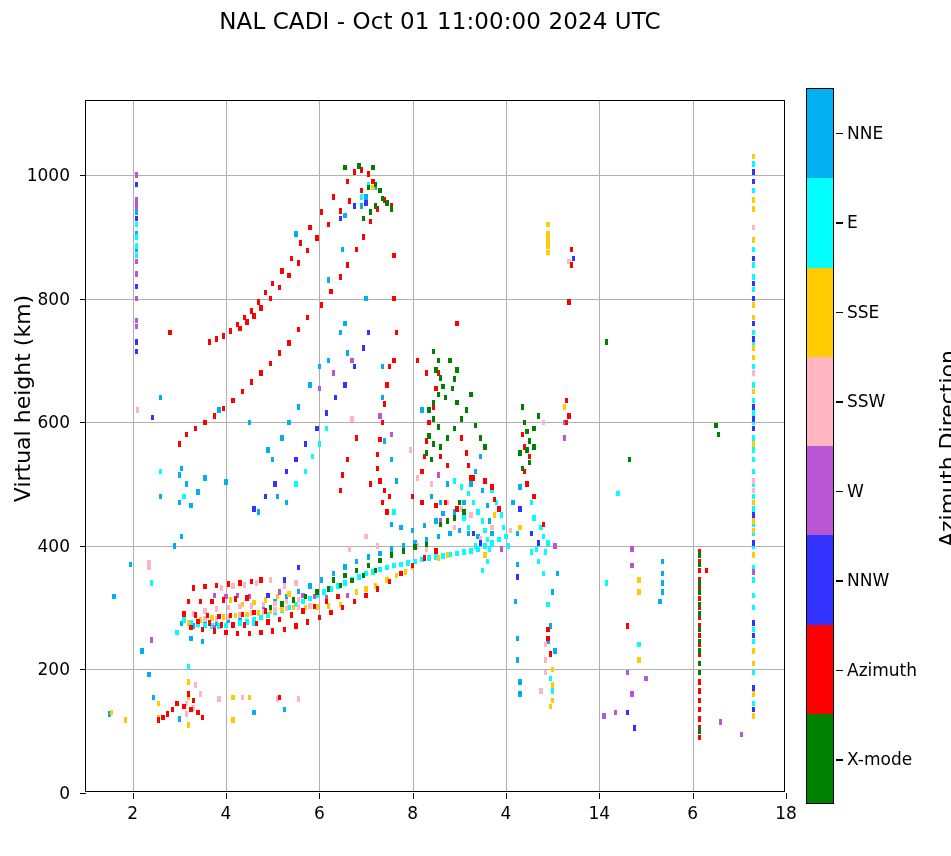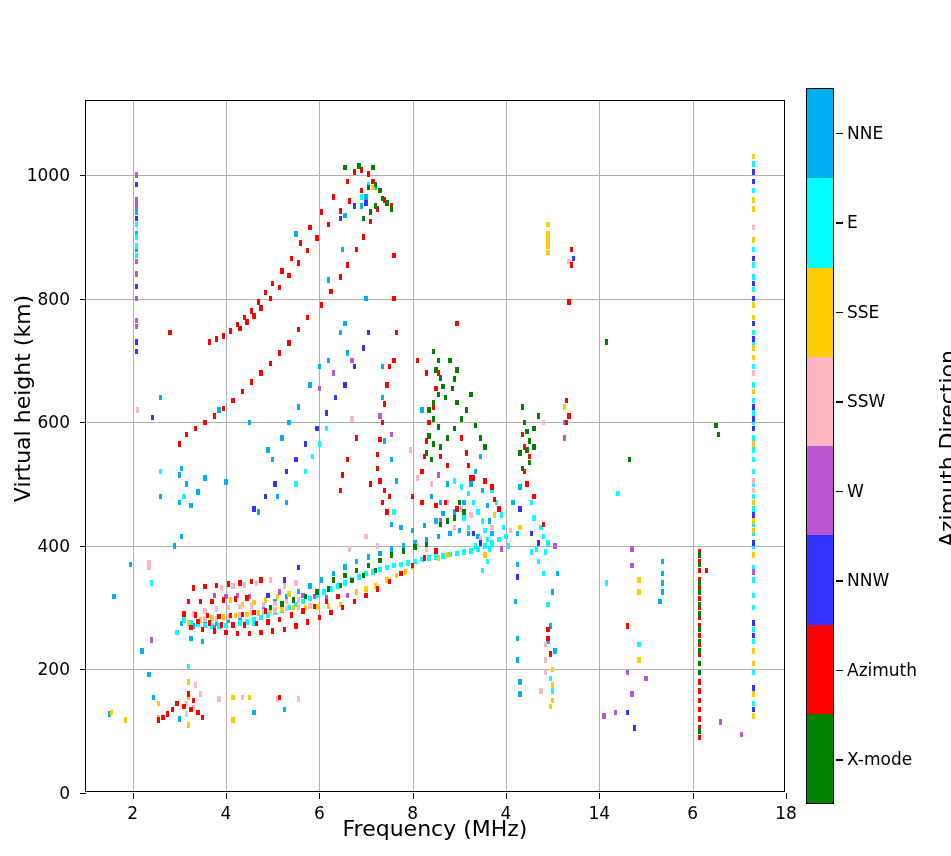--- a/index.html
+++ b/index.html
@@ -47,20 +47,21 @@
            left:777px;top:436px;width:340px;text-align:center;
            transform:rotate(-90deg);transform-origin:center center;}
 
   .px{position:absolute;}
 </style>
 </head>
 <body>
 
 <div id="figure">
 
+  <div id="title">NAL CADI - Oct 01 11:00:00 2024 UTC</div>
 
   <div id="axes">
     <div id="plotclip">
       <div id="gridlines">
           <div class="gl glx" style="left: 46.7px;"></div>
           <div class="gl glx" style="left: 140px;"></div>
           <div class="gl glx" style="left: 233.3px;"></div>
           <div class="gl glx" style="left: 326.7px;"></div>
           <div class="gl glx" style="left: 420px;"></div>
           <div class="gl glx" style="left: 513.3px;"></div>
@@ -889,21 +890,20 @@
         <div class="tly" style="top: 444.9px;">400</div>
         <div class="ticky" style="top: 321.3px;"></div>
         <div class="tly" style="top: 321.3px;">600</div>
         <div class="ticky" style="top: 197.7px;"></div>
         <div class="tly" style="top: 197.7px;">800</div>
         <div class="ticky" style="top: 74.1px;"></div>
         <div class="tly" style="top: 74.1px;">1000</div>
       </div>
   </div>
 
-  <div id="xlabel">Frequency (MHz)</div>
   <div id="ylabel">Virtual height (km)</div>
 
   <div id="cbar">
       <div class="cseg" style="height: 12.5%; background: rgb(0, 176, 240);"></div>
       <div class="cseg" style="height: 12.5%; background: rgb(0, 255, 255);"></div>
       <div class="cseg" style="height: 12.5%; background: rgb(255, 204, 0);"></div>
       <div class="cseg" style="height: 12.5%; background: rgb(255, 182, 193);"></div>
       <div class="cseg" style="height: 12.5%; background: rgb(186, 85, 211);"></div>
       <div class="cseg" style="height: 12.5%; background: rgb(51, 51, 255);"></div>
       <div class="cseg" style="height: 12.5%; background: rgb(255, 0, 0);"></div>

